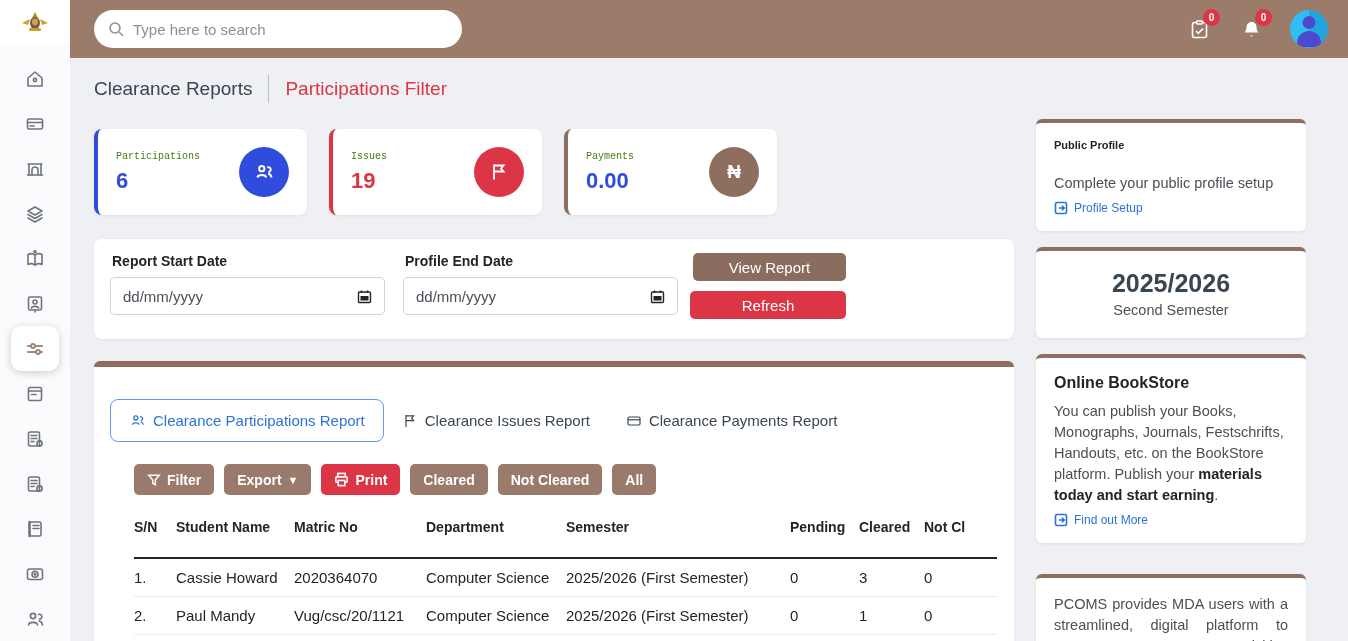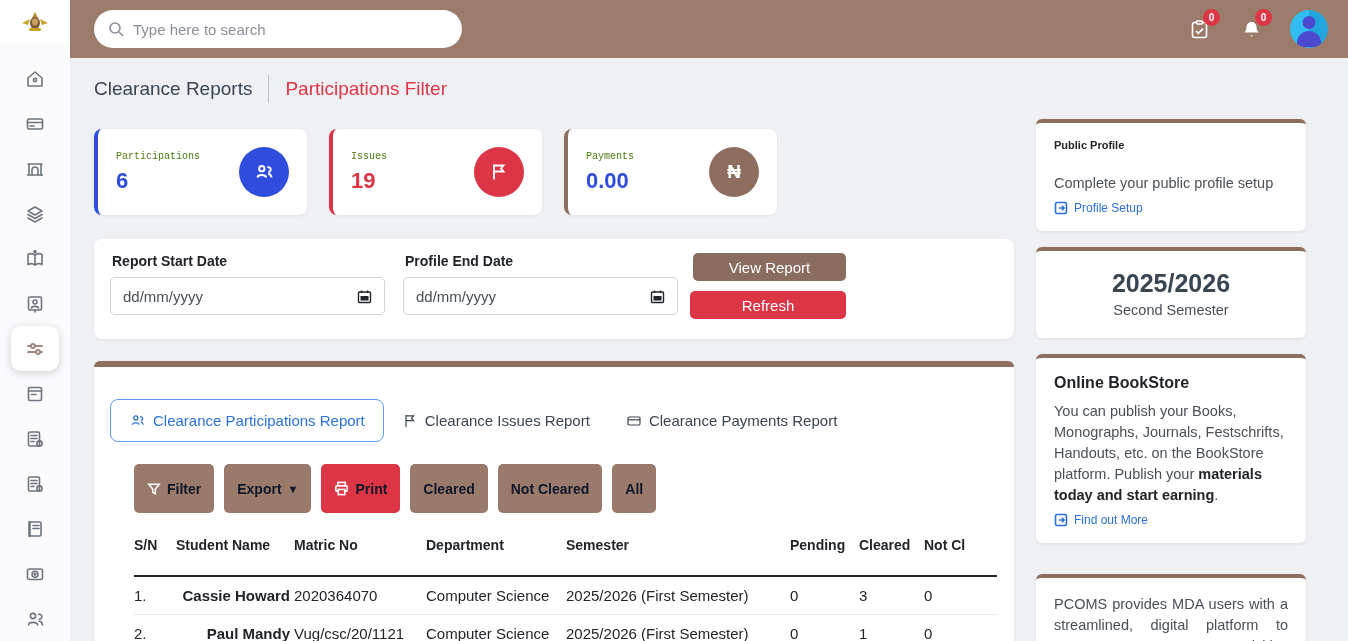--- a/index.html
+++ b/index.html
@@ -64,30 +64,30 @@
   .btn-view { width:153px; height:38px; background:#8a6d5e; font-size:15px; }
   .btn-refresh { width:156px; height:38px; background:#dc3545; font-size:15px; }
 
   .table-card { width:920px; height:600px; background:#fff; border-radius:6px 6px 0 0; border-top:6px solid #8d6e5f; box-shadow:0 1px 3px rgba(0,0,0,.06); padding:32px 0 0 16px; }
   .tabs { display:flex; align-items:stretch; padding-left:0; }
   .tab { display:flex; align-items:center; gap:7px; padding:12px 18px; font-size:15px; color:#3a4552; cursor:pointer; }
   .tab svg { stroke:#3a4552; fill:none; stroke-width:1.5; }
   .tab.active { border:1px solid #5b9bff; border-radius:8px; color:#2b72d9; background:#fff; }
   .tab.active svg { stroke:#2b72d9; }
   .toolbar { display:flex; gap:10px; margin:22px 0 0 24px; }
-  .tbtn { height:49px; padding:0 13px; border:none; border-radius:5px; background:#9a7a6b; color:#0f172a; font-size:14px; font-weight:bold; font-family:"Liberation Sans",sans-serif; cursor:pointer; display:flex; align-items:center; gap:6px; }
+  .tbtn { height:31px; padding:0 13px; border:none; border-radius:5px; background:#9a7a6b; color:#ffffff; font-size:14px; font-weight:bold; font-family:"Liberation Sans",sans-serif; cursor:pointer; display:flex; align-items:center; gap:6px; }
   .tbtn svg { stroke:#fff; fill:none; stroke-width:1.7; }
   .tbtn.red { background:#dc3545; }
   .caret { font-size:11px; }
 
   .table-wrap { width:863px; overflow:hidden; margin:14px 0 0 24px; }
   table { border-collapse:collapse; width:880px; table-layout:fixed; }
   th { text-align:left; font-size:14px; font-weight:bold; color:#212529; padding:10px 4px 22px 0; border-bottom:2px solid #212529; white-space:nowrap; }
   td { font-size:15px; color:#212529; padding:0 4px 0 0; height:38px; border-bottom:1px solid #e9ecef; white-space:nowrap; }
-  td.name { font-weight:bold;text-align:right; }
+  td.name { font-weight:normal; }
   col.c-sn{width:42px} col.c-name{width:118px} col.c-matric{width:132px} col.c-dept{width:140px} col.c-sem{width:224px} col.c-pend{width:69px} col.c-clr{width:65px} col.c-nclr{width:90px}
 
   
   .aside { width:313px; flex:0 0 313px; padding:61px 21px 0 22px; }
   .aside-card { background:#fff; border-radius:6px; border-top:4px solid #8d6e5f; box-shadow:0 1px 3px rgba(0,0,0,.08); padding:16px 18px; margin-bottom:16px; }
   .aside-card h3 { font-size:11px; font-weight:bold; color:#212529; margin-bottom:22px; }
   .aside-card p { font-size:14.5px; color:#495057; line-height:1.45; }
   .aside-link { display:flex; align-items:center; gap:6px; color:#2b72d9; font-size:12px; margin-top:7px; cursor:pointer; }
   .aside-link svg { stroke:#2b72d9; fill:none; stroke-width:1.6; }
   .session-card { text-align:center; padding:18px 0 20px; }

